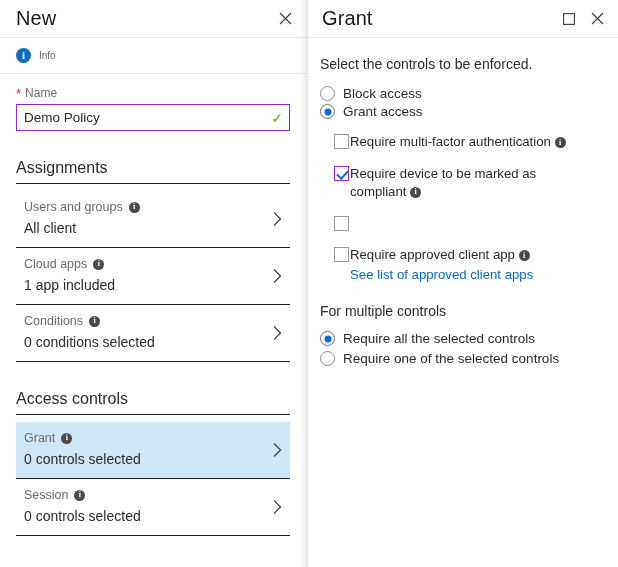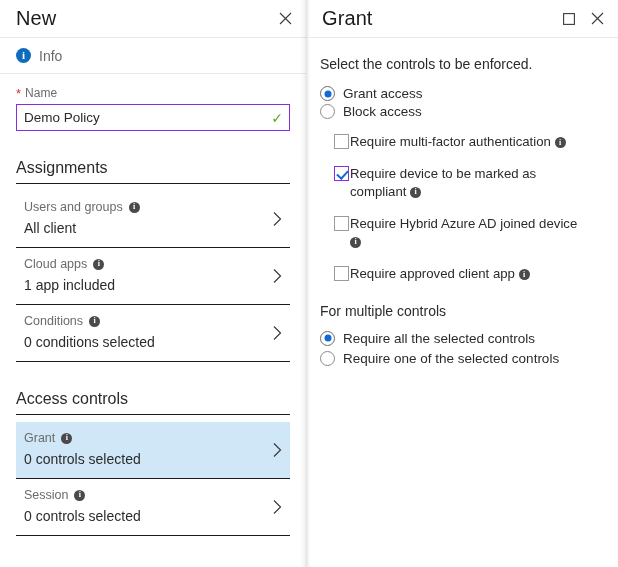--- a/index.html
+++ b/index.html
@@ -72,21 +72,21 @@
   .info-badge {
     width: 15px; height: 15px; border-radius: 50%;
     background: #0f6cbd;
     color: #fff;
     font-size: 11px; font-weight: bold;
     display: flex; align-items: center; justify-content: center;
     font-family: "Liberation Serif", serif;
     line-height: 1;
     flex: 0 0 15px;
   }
-  .info-label { font-size: 14px; color: #6b6b6b; text-align: center; }
+  .info-label { font-size: 10px; color: #6b6b6b; text-align: center; }
 
   
   .field-block { padding: 12px 16px 0 16px; }
   .field-label {
     font-size: 12px; color: #6b6b6b;
     margin-bottom: 4px;
     display: flex; align-items: center; gap: 4px;
   }
   .req-star { color: #e22b2b; font-size: 13px; line-height: 1; }
   .txt-wrap {
@@ -358,48 +358,48 @@
             <path d="M1,1 L12,12 M12,1 L1,12" stroke="#3b3b3b" stroke-width="1.1" fill="none"></path>
           </svg>
         </div>
       </div>
     </div>
 
     <div class="rp-body">
       <div class="rp-intro">Select the controls to be enforced.</div>
 
       <div class="radio-row">
+        <span class="radio"></span>
+        <span class="radio-label">Block access</span>
+      </div>
+      <div class="radio-row">
         <span class="radio on"></span>
         <span class="radio-label">Grant access</span>
-      </div>
-      <div class="radio-row">
-        <span class="radio"></span>
-        <span class="radio-label">Block access</span>
       </div>
 
       <div class="cb-list">
 
         <div class="cb-row">
           <span class="cb"></span>
           <span class="cb-label"><span>Require multi-factor authentication</span> <span class="i-dot">i</span></span>
         </div>
 
         <div class="cb-row">
           <span class="cb checked"></span>
           <span class="cb-label"><span>Require device to be marked as compliant</span> <span class="i-dot">i</span></span>
         </div>
 
         <div class="cb-row">
           <span class="cb"></span>
-          <span class="cb-label"><span>Require Hybrid Azure AD joined device</span> <span class="i-dot">i</span></span>
         </div>
 
         <div class="cb-row">
           <span class="cb"></span>
           <span class="cb-label"><span>Require approved client app</span> <span class="i-dot">i</span>
+            <span class="cb-sub-link">See list of approved client apps</span>
           </span>
         </div>
 
       </div>
 
       <div class="multi-title">For multiple controls</div>
       <div class="multi-radios">
         <div class="radio-row">
           <span class="radio on"></span>
           <span class="radio-label">Require all the selected controls</span>

